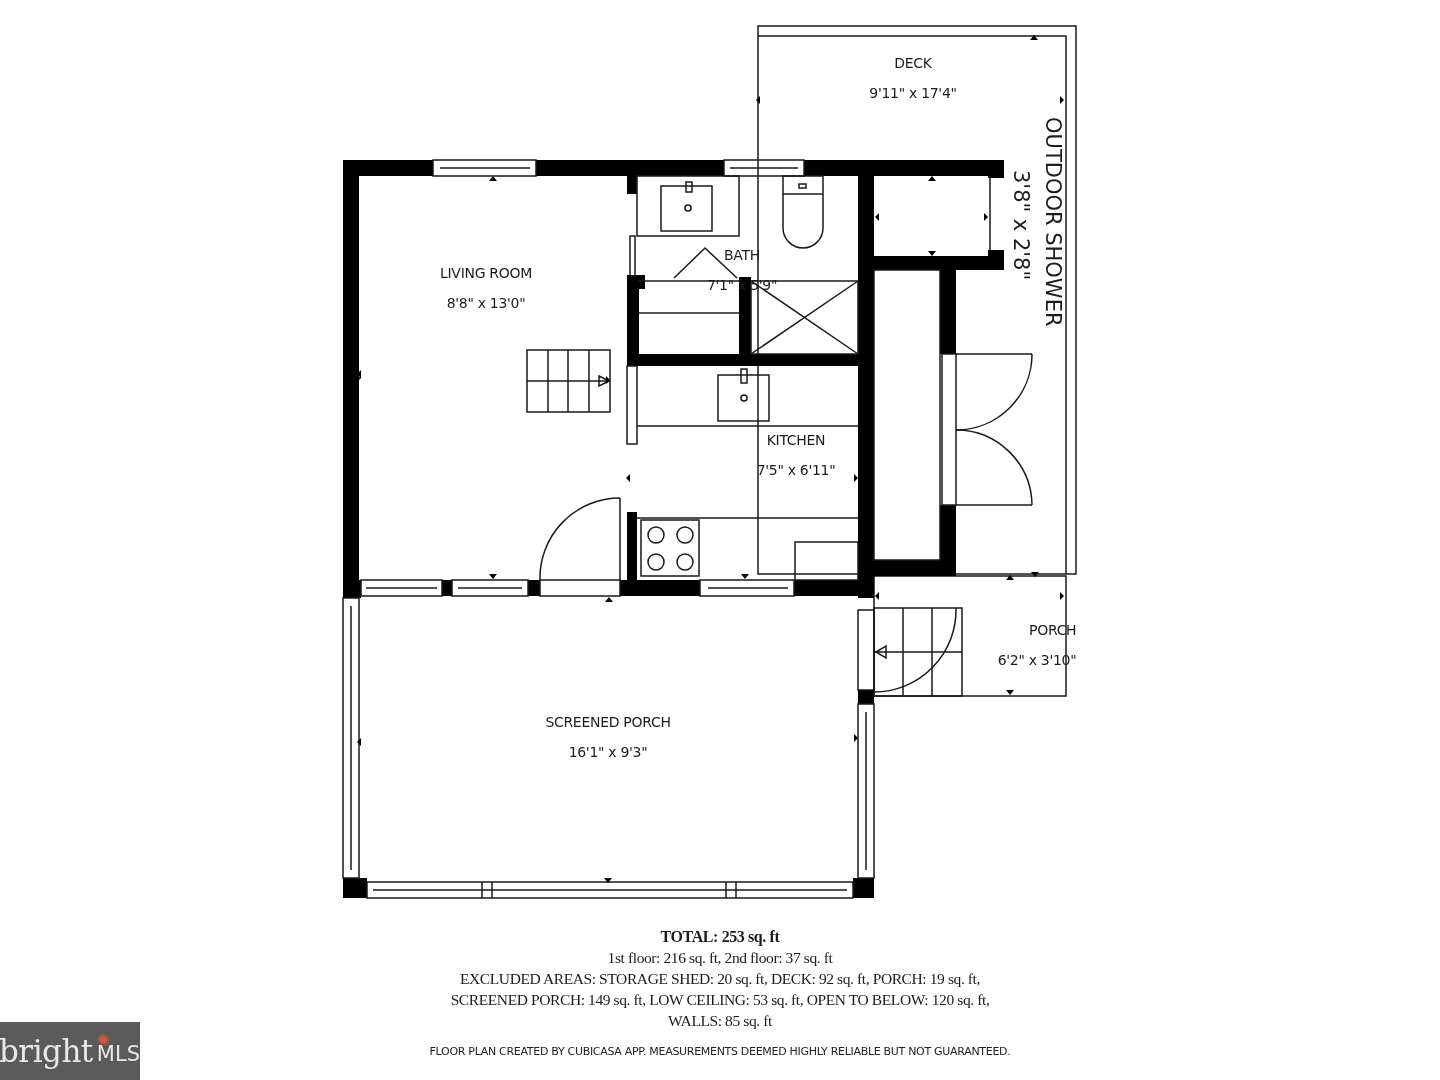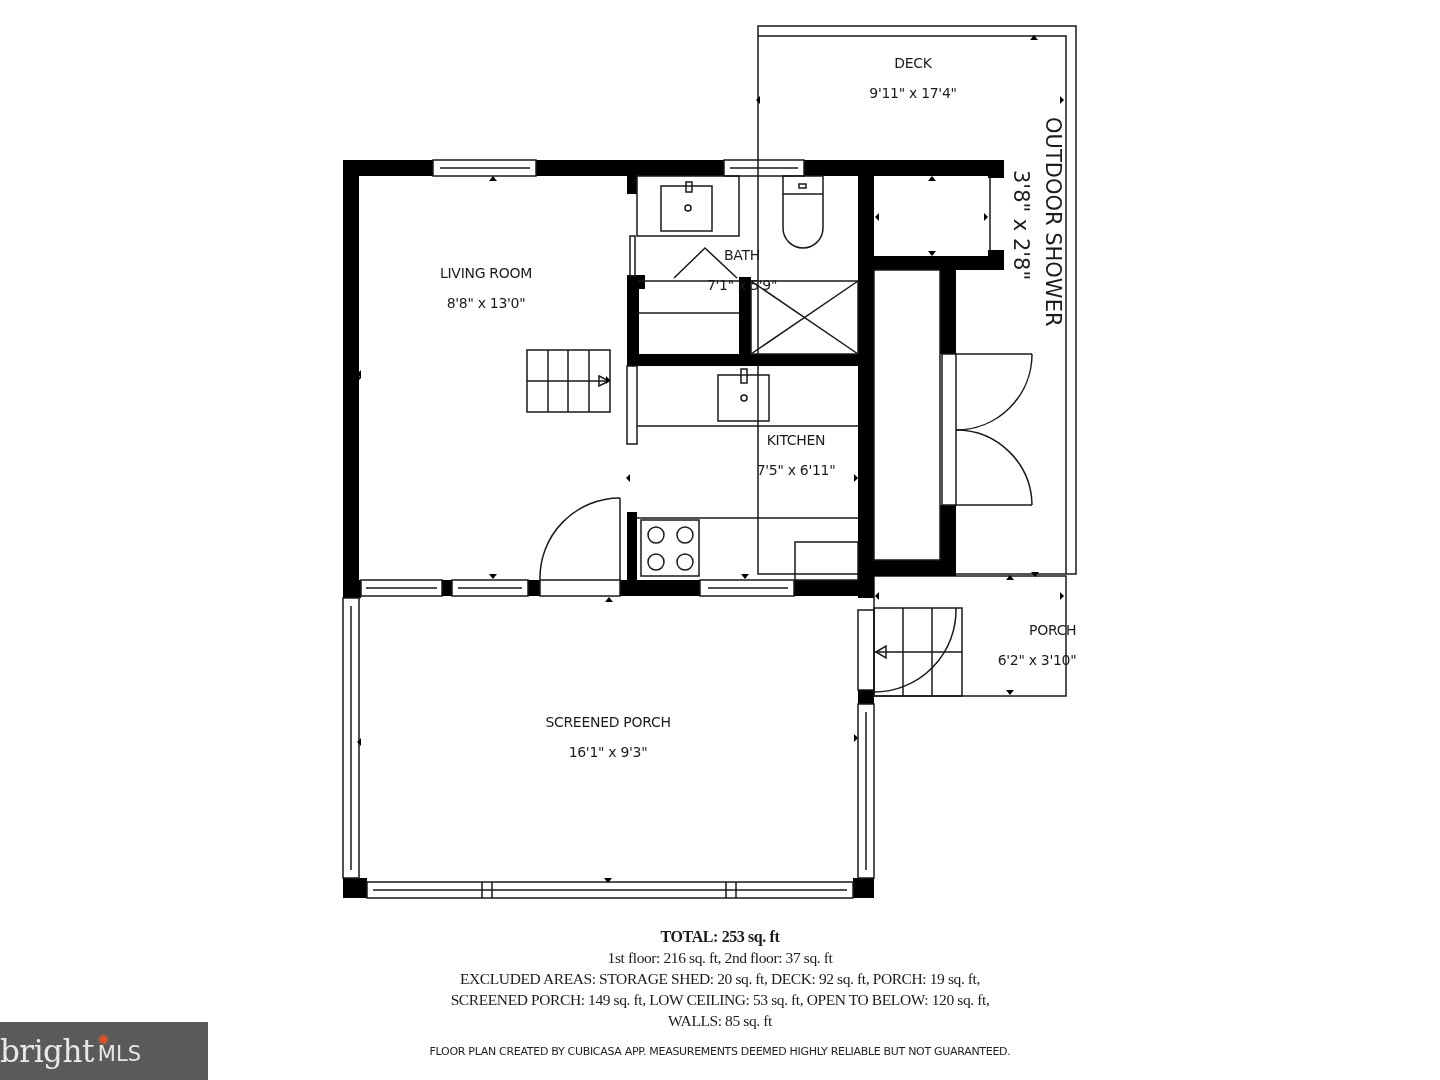--- a/index.html
+++ b/index.html
@@ -9,22 +9,22 @@
   .room-label { position: absolute; text-align: center; font-size: 14px; line-height: 30px;
                 font-family: "DejaVu Sans", sans-serif; color: #1c1c1c; transform: translateX(-50%); white-space: nowrap; letter-spacing: -0.3px; }
   .room-label span { display: block; }
   .vertical-label { position: absolute; font-family: "DejaVu Sans", sans-serif; font-size: 21px; color: #1c1c1c;
                     transform-origin: left top; transform: rotate(90deg); white-space: nowrap; line-height: 26px; }
   .summary { position: absolute; left: 340px; width: 760px; top: 926px; text-align: center;
              font-family: Liberation Serif, serif; font-size: 15.5px; line-height: 21px; color: #1a1a1a; letter-spacing: -0.4px; }
   .summary .total { font-weight: bold; font-size: 16px; }
   .disclaimer { position: absolute; left: 340px; width: 760px; top: 1045px; text-align: center;
                 font-family: "DejaVu Sans", sans-serif; font-size: 11px; color: #222; letter-spacing: -0.3px; }
-  .logo { position: absolute; left: 0; top: 1022px; width: 208px; height: 58px; background: #5a5a5a;
-          display: flex; align-items: center; justify-content: flex-start; }
+  .logo { position: absolute; left: 0; top: 1022px; width: 140px; height: 58px; background: #5a5a5a;
+          display: flex; align-items: center; justify-content: flex-end; }
   .logo .bright { font-family: "DejaVu Serif", serif; font-size: 31px; color: #e8e8e8; letter-spacing: -0.5px; }
   .logo .mls { font-family: "DejaVu Sans", sans-serif; font-size: 21px; color: #e8e8e8; margin-left: 4px; margin-top: 6px; }
   .logo .dot { position: absolute; left: 100px; top: 14px; width: 7px; height: 7px; border-radius: 50%; background: #e0522a; box-shadow: 0 0 4px #ff6a3a; }
 </style>
 </head>
 <body>
 
 <svg id="plan" viewBox="0 0 1440 1080" xmlns="http://www.w3.org/2000/svg">
   <g fill="none" stroke="#1a1a1a" stroke-width="1.5">
 

